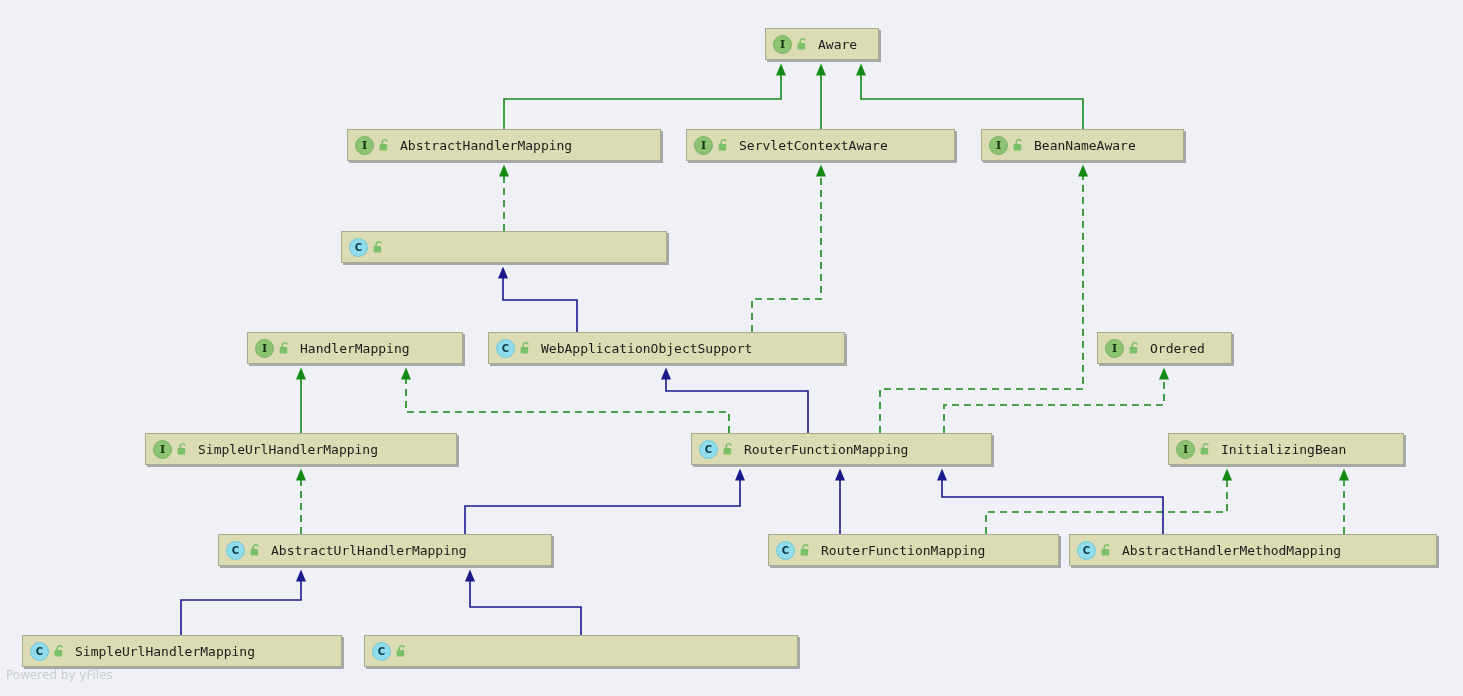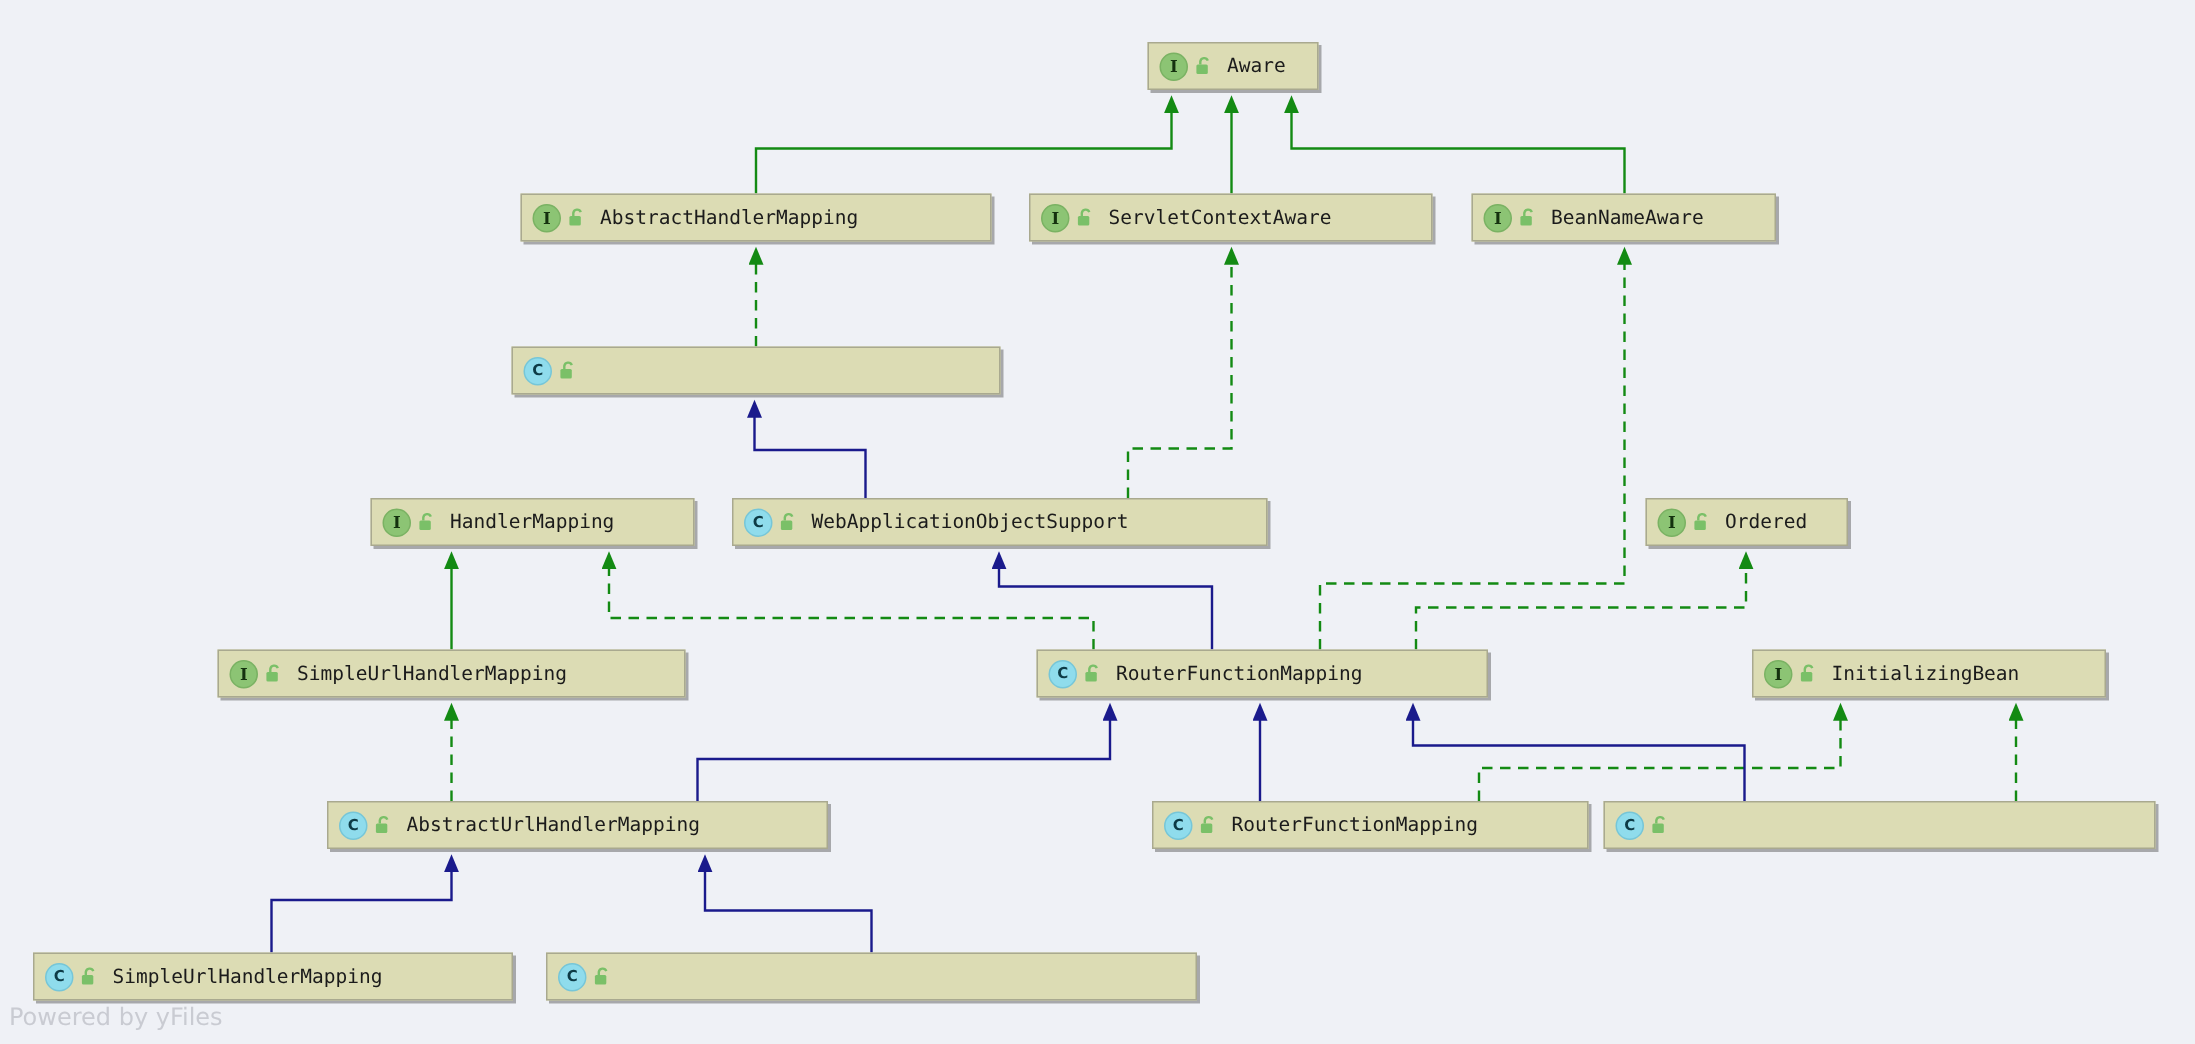--- a/index.html
+++ b/index.html
@@ -70,21 +70,21 @@
     font-size: 13px;
     color: #1b1b1b;
     letter-spacing: 0px;
     line-height: 1;
   }
   .watermark {
     position: absolute;
     left: 6px;
     top: 668px;
     font-family: "DejaVu Sans", sans-serif;
-    font-size: 16px;
+    font-size: 12px;
     color: #c9cbd2;
     user-select: none;
   }
 </style>
 </head>
 <body>
 
 <div id="diagram">
 
   <svg id="edge-layer" viewBox="0 0 1463 696" width="1463" height="696" xmlns="http://www.w3.org/2000/svg">
@@ -270,20 +270,21 @@
         <span class="node-label">RouterFunctionMapping</span>
       </div>
       <div class="node" style="left: 1069px; top: 534px; width: 368px;">
         <span class="type-badge cls">C</span>
         <span class="ico lock-icon">
           <svg width="13" height="14" viewBox="0 0 13 14" xmlns="http://www.w3.org/2000/svg">
             <path d="M4.2 6.0 V4.0 a2.6 2.6 0 0 1 5.0 -0.6" fill="none" stroke="#7ac068" stroke-width="1.6"></path>
             <rect x="1.6" y="6.0" width="7.6" height="6.4" rx="1" fill="#7ac068"></rect>
           </svg>
         </span>
+        <span class="node-label">AbstractHandlerMethodMapping</span>
       </div>
       <div class="node" style="left: 22px; top: 635px; width: 320px;">
         <span class="type-badge cls">C</span>
         <span class="ico lock-icon">
           <svg width="13" height="14" viewBox="0 0 13 14" xmlns="http://www.w3.org/2000/svg">
             <path d="M4.2 6.0 V4.0 a2.6 2.6 0 0 1 5.0 -0.6" fill="none" stroke="#7ac068" stroke-width="1.6"></path>
             <rect x="1.6" y="6.0" width="7.6" height="6.4" rx="1" fill="#7ac068"></rect>
           </svg>
         </span>
         <span class="node-label">SimpleUrlHandlerMapping</span>

